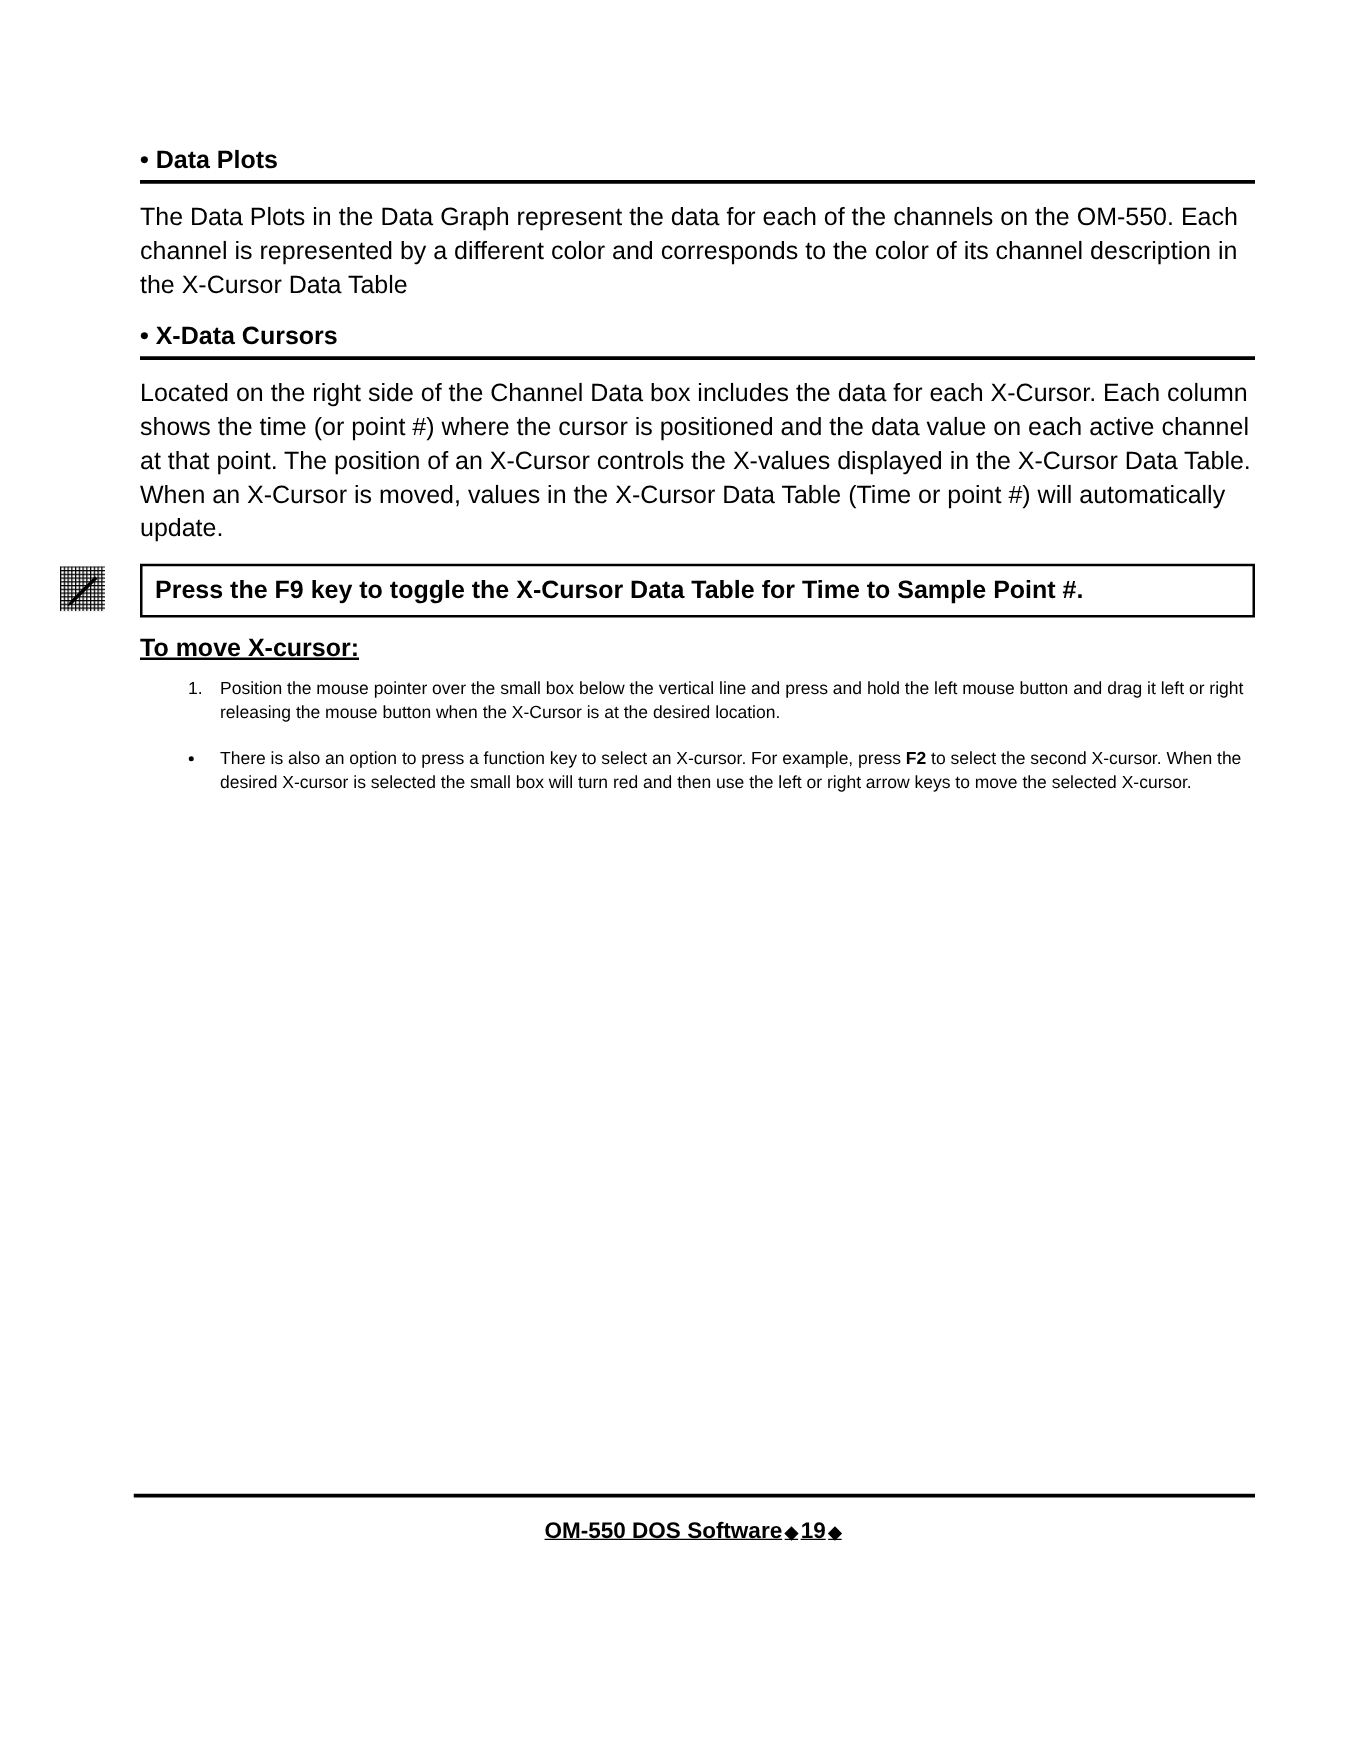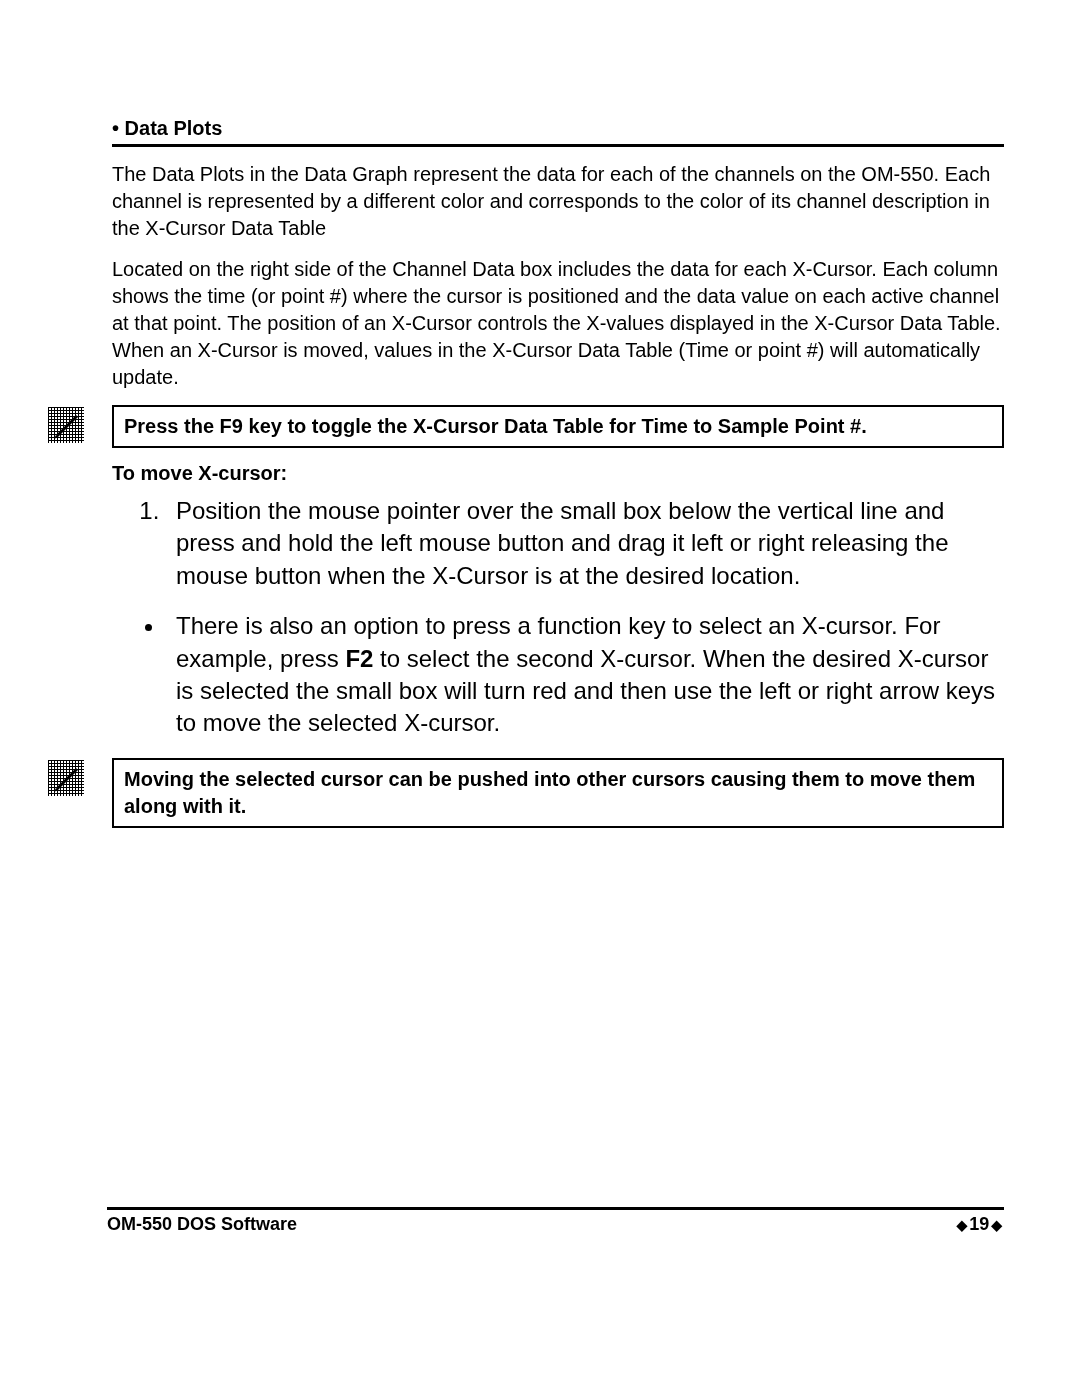--- a/index.html
+++ b/index.html
@@ -49,60 +49,63 @@
   .note-icon svg { width: 36px; height: 36px; }
   .note-box {
     border: 2px solid #000;
     padding: 6px 10px;
     font-weight: bold;
     font-size: 20px;
     line-height: 1.35;
   }
   .sub-heading {
     font-weight: bold;
+    text-decoration: underline;
     font-size: 20px;
     margin: 4px 0 10px 0;
   }
   .ol {
     margin: 0 0 14px 0;
     padding: 0 0 0 54px;
-    font-size: 24px;
+    font-size: 14px;
     line-height: 1.35;
   }
   .ol li { padding-left: 10px; margin-bottom: 18px; }
   .ol .bullet-item { list-style-type: disc; }
   .inline-bold { font-weight: bold; text-align: right; }
   .footer {
     position: absolute;
     left: 107px;
     right: 76px;
     bottom: 162px;
     border-top: 3px solid #000;
-    padding-top: 4px;
+    padding-top: 16px;
     display: flex;
-    justify-content: space-between;
+    justify-content: center;
     align-items: center;
     font-size: 18px;
     font-weight: bold;
+    text-decoration: underline;
   }
   .footer .diamond {
     font-size: 14px;
     vertical-align: middle;
     padding: 0 2px;
   }
 </style>
 </head>
 <body>
 
 <div class="page">
   <div class="content">
 
     <h3 class="section-heading">• Data Plots</h3>
     <p class="para">The Data Plots in the Data Graph represent the data for each of the channels on the OM-550. Each channel is represented by a different color and corresponds to the color of its channel description in the X-Cursor Data Table</p>
 
+    <h3 class="section-heading">• X-Data Cursors</h3>
 
     <p class="para">Located on the right side of the Channel Data box includes the data for each X-Cursor. Each column shows the time (or point #) where the cursor is positioned and the data value on each active channel at that point. The position of an X-Cursor controls the X-values displayed in the X-Cursor Data Table. When an X-Cursor is moved, values in the X-Cursor Data Table (Time or point #) will automatically update.</p>
 
     <div class="note-row">
       <span class="note-icon">
         <svg viewBox="0 0 36 36">
           <defs>
             <pattern id="hatch" patternUnits="userSpaceOnUse" width="3" height="3">
               <rect width="3" height="3" fill="#fff"></rect>
               <rect width="1" height="3" fill="#000"></rect>
@@ -119,30 +122,20 @@
 
     <p class="sub-heading">To move X-cursor:</p>
 
     <ol class="ol">
       <li>Position the mouse pointer over the small box below the vertical line and press and hold the left mouse button and drag it left or right releasing the mouse button when the X-Cursor is at the desired location.</li>
       <li class="bullet-item">
         <span>There is also an option to press a function key to select an X-cursor. For example, press </span><span class="inline-bold">F2</span><span> to select the second X-cursor. When the desired X-cursor is selected the small box will turn red and then use the left or right arrow keys to move the selected X-cursor.</span>
       </li>
     </ol>
 
-    <div class="note-row">
-      <span class="note-icon">
-        <svg viewBox="0 0 36 36">
-          <rect x="0" y="0" width="36" height="36" fill="url(#hatch)"></rect>
-          <polygon points="8,28 28,8 30,10 10,30" fill="#000"></polygon>
-          <polygon points="6,32 8,28 10,30" fill="#000"></polygon>
-        </svg>
-      </span>
-      <div class="note-box">Moving the selected cursor can be pushed into other cursors causing them to move them along with it.</div>
-    </div>
 
   </div>
 
   <div class="footer">
     <span>OM-550 DOS Software</span>
     <span>
       <span class="diamond">◆</span><span>19</span><span class="diamond">◆</span>
     </span>
   </div>
 </div>

